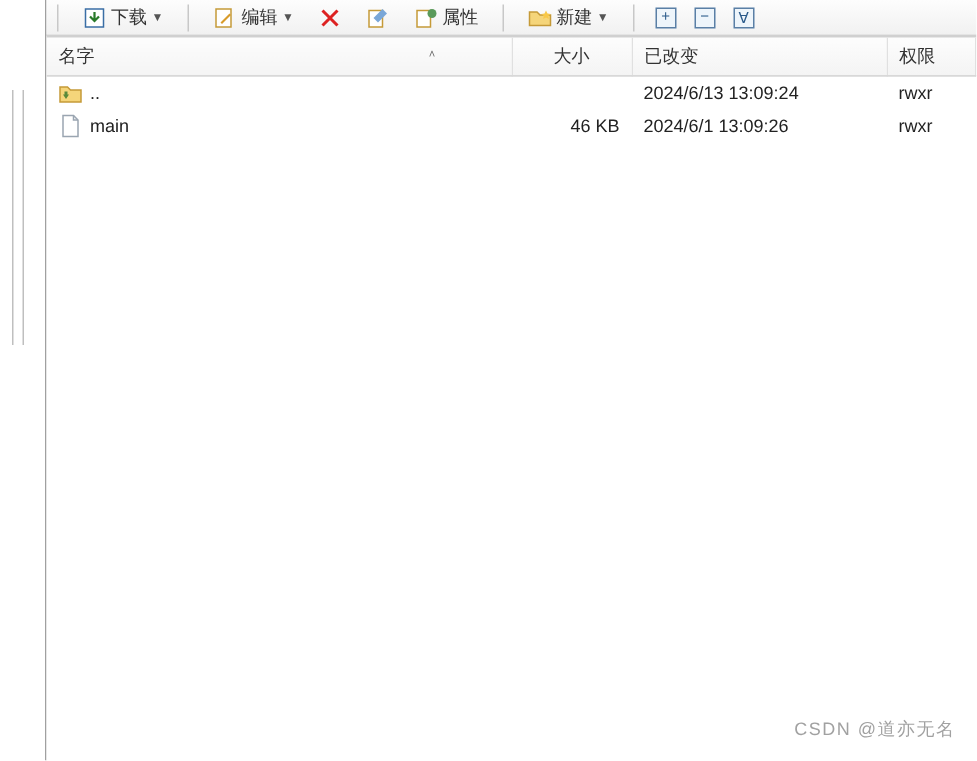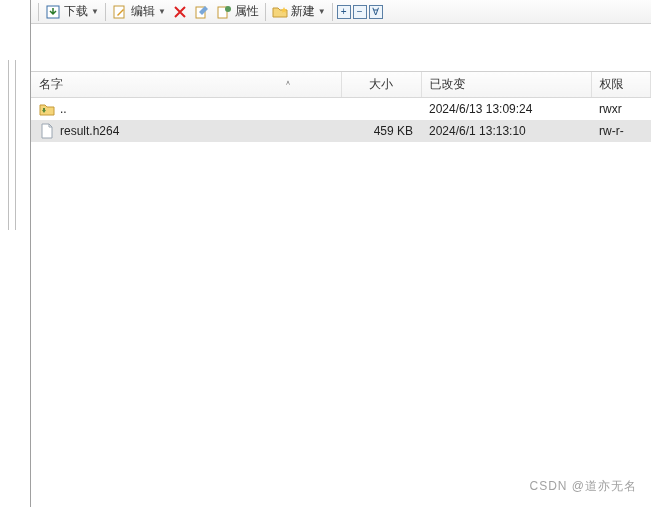--- a/index.html
+++ b/index.html
@@ -1,26 +1,26 @@
 <!DOCTYPE html>
 <html><head>
 <meta charset="utf-8">
 <style>
   * { box-sizing: border-box; margin: 0; padding: 0; font-family: "Microsoft YaHei", Arial, sans-serif; font-size: 12px; }
   body { width: 651px; height: 507px; background: #fff; overflow: hidden; position: relative; }
   .left-stub { position: absolute; left: 0; top: 0; width: 30px; height: 100%; background: #fff; }
   .left-stub .lines { position: absolute; left: 8px; top: 60px; width: 8px; height: 170px; border-left: 1px solid #bfbfbf; border-right: 1px solid #bfbfbf; }
   .main { position: absolute; left: 30px; top: 0; right: 0; bottom: 0; display: flex; flex-direction: column; border-left: 1px solid #a0a0a0; }
-  .toolbar { height: 24px; background: linear-gradient(#fdfdfd,#f1f1f1); border-bottom: 1px solid #d0d0d0; display: flex; align-items: center; padding: 0 4px; gap: 0; font-size: 12px; color: #333; }
+  .toolbar { height: 24px; background: linear-gradient(#fdfdfd,#f1f1f1); border-bottom: 1px solid #d0d0d0; display: flex; align-items: center; padding: 0 4px; gap: 10px; font-size: 12px; color: #333; }
   .tb-sep { width: 1px; height: 18px; background: #c8c8c8; margin: 0 3px; }
   .tb-btn { display: flex; align-items: center; gap: 3px; padding: 1px 3px; cursor: pointer; }
   .tb-drop { font-size: 8px; color: #555; }
   .ico { width: 16px; height: 16px; display: inline-block; }
   .pathbar { height: 22px; background: #3b75b3; color: #fff; display: flex; align-items: center; padding: 0 8px; font-size: 13px; }
-  .files { flex: 1; overflow: hidden; border-top: 1px solid #d0d0d0; background: #fff; margin-top: 47px; }
+  .files { flex: 1; overflow: hidden; border-top: 1px solid #d0d0d0; background: #fff; }
   table { width: 100%; border-collapse: collapse; table-layout: fixed; }
   th { text-align: left; font-weight: normal; padding: 4px 8px; border-right: 1px solid #e0e0e0; background: linear-gradient(#fdfdfd,#f4f4f4); border-bottom: 1px solid #d8d8d8; color: #333; white-space: nowrap; overflow: hidden; position: relative; }
   td { padding: 3px 8px; color: #222; white-space: nowrap; overflow: hidden; }
   .col-name { width: 310px; }
   .col-size { width: 80px; text-align: center; }
   .col-changed { width: 170px; }
   .col-perm { width: auto; }
   td.col-size { text-align: right; }
   .row { height: 22px; }
   .row.sel td { background: #e5e5e5; }
@@ -113,33 +113,33 @@
                     <path d="M1 4h5l2 2h7v8H1z" fill="#f5d57a" stroke="#c59a38"></path>
                     <path d="M5 12l-2-3h1V7h2v2h1z" fill="#5a8a3a"></path>
                   </svg></span>
                 <span>..</span>
               </div>
             </td>
             <td class="col-size"></td>
             <td class="col-changed">2024/6/13 13:09:24</td>
             <td class="col-perm">rwxr</td>
           </tr>
-          <tr class="row sel">
+          <tr class="row">
             <td class="col-name">
               <div class="cell-name">
                 <span class="fico"><svg viewBox="0 0 16 16">
                     <path d="M3 1h7l3 3v11H3z" fill="#fff" stroke="#9aa5b1"></path>
                     <path d="M10 1v3h3" fill="none" stroke="#9aa5b1"></path>
                   </svg></span>
-                <span>result.h264</span>
+                <span>main</span>
               </div>
             </td>
-            <td class="col-size">459 KB</td>
-            <td class="col-changed">2024/6/1 13:13:10</td>
-            <td class="col-perm">rw-r-</td>
+            <td class="col-size">46 KB</td>
+            <td class="col-changed">2024/6/1 13:09:26</td>
+            <td class="col-perm">rwxr</td>
           </tr>
         </tbody>
     </table>
   </div>
 
 </div>
 
 <div class="watermark">CSDN @道亦无名</div>
 
 </body></html>

